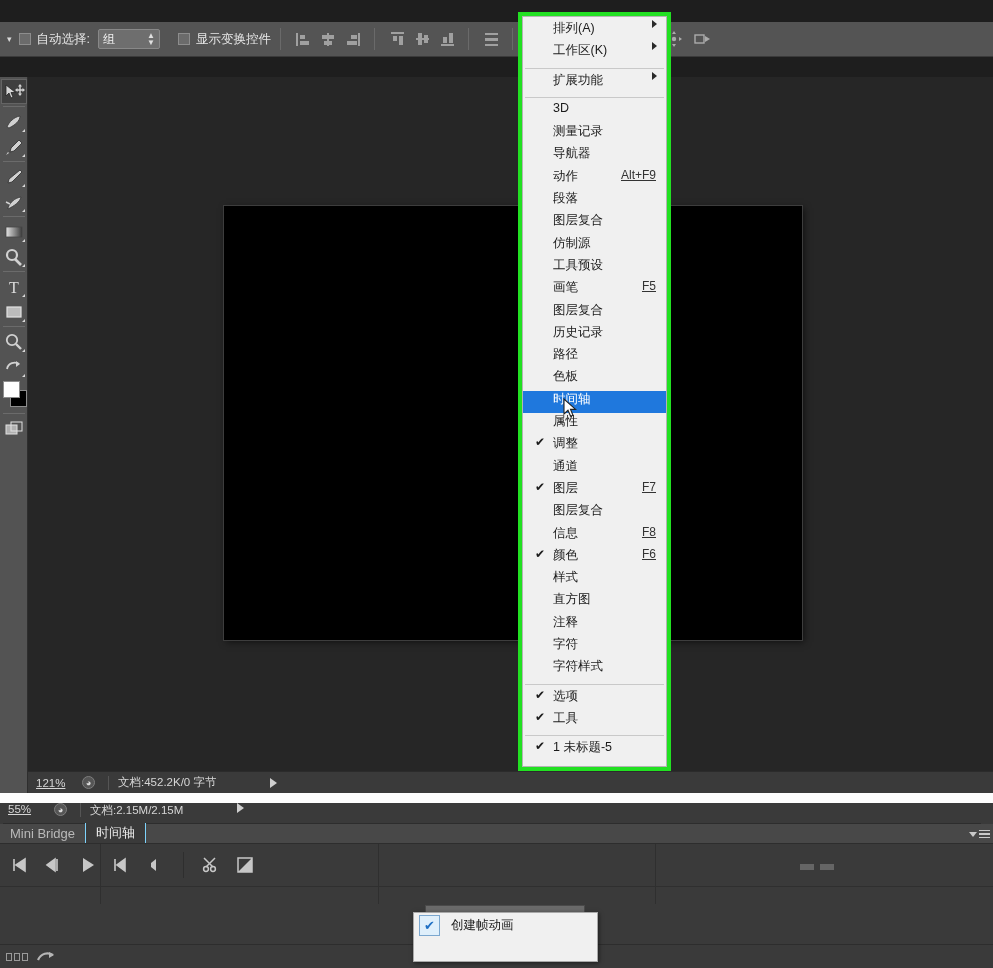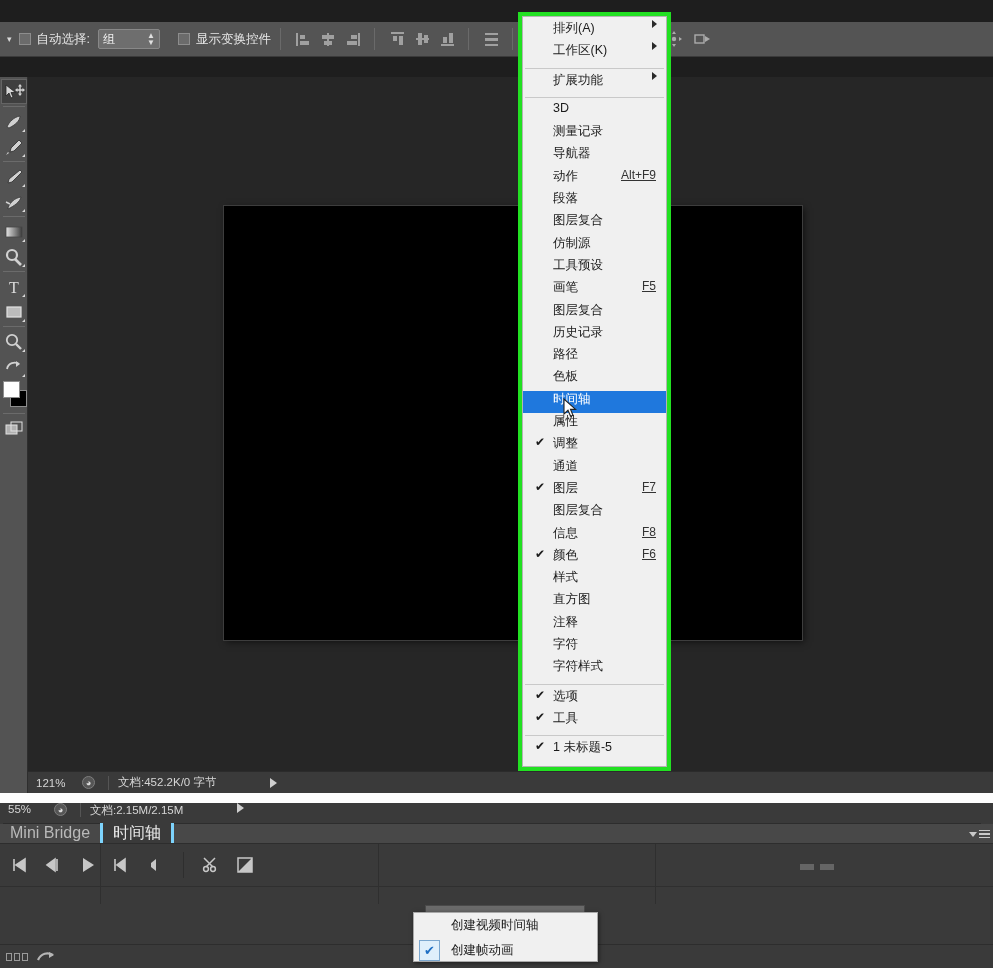--- a/index.html
+++ b/index.html
@@ -101,21 +101,21 @@
   }
   .canvas-doc {
     position: absolute; left: 196px; top: 129px; width: 578px; height: 434px;
     background: #000000; box-shadow: 0 0 0 1px #3d3d3d, 2px 2px 7px rgba(0,0,0,.6);
   }
   .statusbar {
     position: absolute; left: 0; bottom: 0; width: 965px; height: 22px;
     background: #3a3a3a; border-top: 1px solid #2b2b2b;
     display: flex; align-items: center; padding-left: 8px; gap: 0;
   }
-  .sb-zoom { color: #d6d6d6; font-size: 11.5px; width: 46px; }
+  .sb-zoom { color: #d6d6d6; font-size: 11.5px; width: 46px; text-decoration: underline; }
   .sb-circle {
     width: 13px; height: 13px; border-radius: 50%;
     background: #555; border: 1px solid #7e7e7e; margin-right: 4px;
     display: flex; align-items: center; justify-content: center;
     color: #ddd; font-size: 9px;
   }
   .sb-sep { width: 1px; height: 14px; background: #555; margin: 0 9px; }
   .sb-doc { color: #d6d6d6; font-size: 11.5px; white-space: nowrap; }
   .sb-tri {
     margin-left: 54px; width: 0; height: 0;
@@ -168,21 +168,21 @@
     background: #3a3a3a; border-bottom: 1px solid #2d2d2d;
     display: flex; align-items: flex-start; padding-left: 5px;
   }
   .bp-tabs {
     position: absolute; left: 0; top: 21px; width: 993px; height: 20px;
     background: #484848; border-bottom: 1px solid #2d2d2d;
     display: flex; align-items: flex-end;
   }
   .bp-tab {
     height: 20px; display: flex; align-items: center; padding: 0 10px;
-    font-size: 16px; color: #b9b9b9; border-right: 3px solid #7dd3fc;
+    font-size: 13px; color: #b9b9b9; border-right: 1px solid #7dd3fc;
   }
   .bp-tab.active { background: #3a3a3a; color: #e8e8e8; }
   .panel-menu {
     position: absolute; right: 6px; top: 3px; width: 18px; height: 14px;
     display: flex; align-items: center; gap: 2px;
   }
   .pm-tri { width:0;height:0;border-left:4px solid transparent;border-right:4px solid transparent;border-top:5px solid #c9c9c9;}
   .pm-lines { display:flex; flex-direction:column; gap:2px; }
   .pm-lines i { display:block; width:11px; height:1.5px; background:#c9c9c9; }
 
@@ -713,21 +713,18 @@
       <svg width="20" height="14" viewBox="0 0 20 14">
         <path d="M2 10 C5 3, 12 2, 17 5" stroke="#b5b5b5" stroke-width="2.2" fill="none"></path>
         <path d="M13 2 L18 5 L13 8 Z" fill="#b5b5b5"></path>
       </svg>
     </div>
   </div>
 
   <div class="tl-popup-stub"></div>
   <div class="tl-popup" id="tlpopup">
       <div class="tp-item">
-        <span>创建视频时间轴</span>
-      </div>
-      <div class="tp-item">
         <span class="tp-check">✔</span>
         <span>创建帧动画</span>
       </div>
     </div>
 
 </div>
 
 </body></html>

